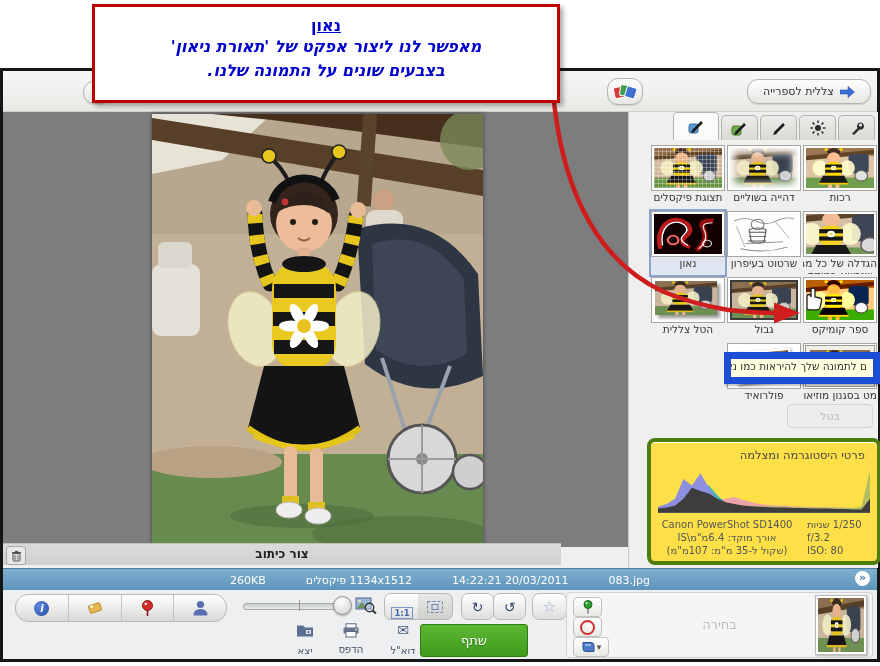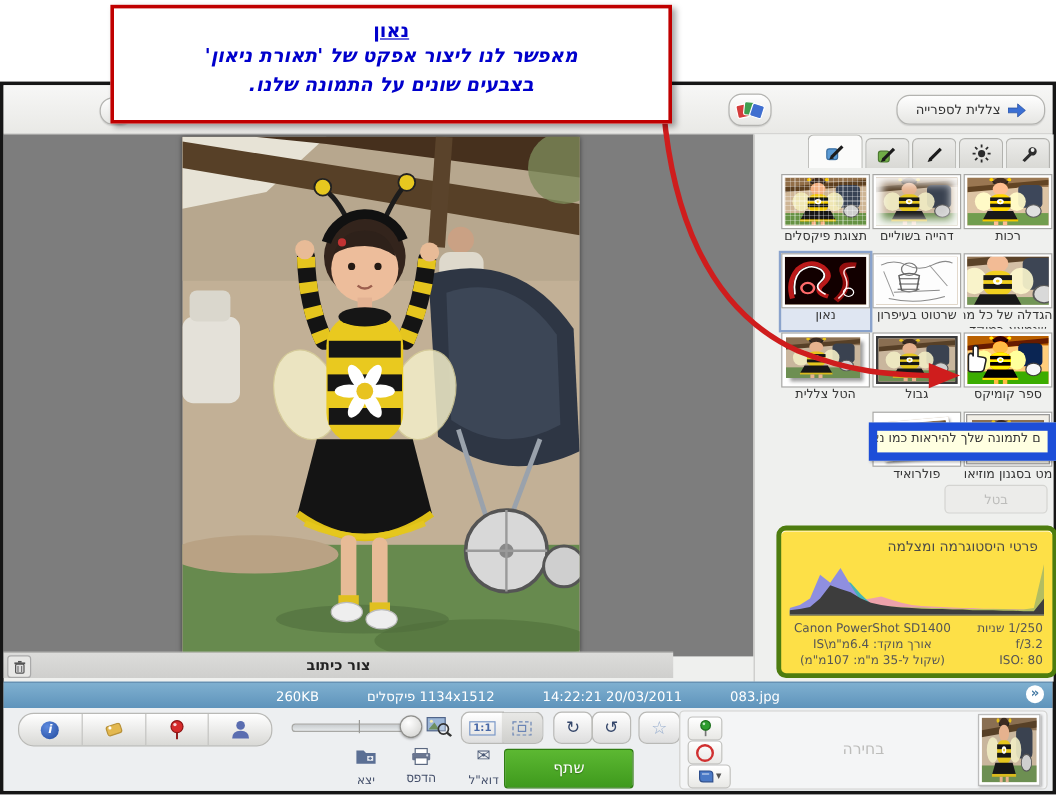--- a/index.html
+++ b/index.html
@@ -48,36 +48,36 @@
   .panel-btn{position:absolute;height:22px;border:1px solid #b5b5b1;border-radius:4px;background:linear-gradient(#fcfcfb,#e4e4e1);font-size:11px;color:#333;display:flex;align-items:center;justify-content:center;}
   #redo-btn{left:22px;top:292px;width:122px;}
   #undo-btn{left:158px;top:292px;width:84px;color:#bdbdbb;background:#ececea;border-color:#d4d4d1;}
   #fx-tooltip{position:absolute;left:95px;right:-2px;top:240px;height:17px;background:#ffffe1;border:7px solid #1d4ed8;font-size:10.5px;color:#333;padding:1px 6px 0 4px;white-space:nowrap;overflow:hidden;direction:rtl;z-index:6;box-shadow:1px 2px 2px rgba(0,0,0,.25);}
   #hist-box{position:absolute;left:18px;top:326px;width:226px;height:119px;background:#fde047;border:4px solid #4d7c0f;border-radius:8px;box-shadow:inset 0 1px 0 #fff;}
   #hist-title{position:absolute;right:12px;top:6px;font-size:11.5px;color:#4a4a48;direction:rtl;}
   #hist-svg{position:absolute;left:7px;top:26px;}
   #hist-base{position:absolute;left:7px;top:70px;width:212px;height:1px;background:#555;}
   #cam-info{position:absolute;left:8px;right:8px;top:76px;display:flex;font-size:10px;color:#555;line-height:13px;}
   #cam-left{flex:1;text-align:center;direction:rtl;}
-  #cam-right{width:62px;text-align:right;direction:rtl;margin-right:0;margin-left:12px;order:2;}
+  #cam-right{width:62px;text-align:left;direction:rtl;margin-right:0;margin-left:12px;order:2;}
   
   #status-bar{position:absolute;left:0;top:497px;width:874px;height:22px;background:linear-gradient(#7fb0d0,#5d92ba);border-top:1px solid #4a7da6;display:flex;align-items:center;justify-content:center;gap:40px;font-size:11px;color:#fff;}
   #more-circle{position:absolute;right:7px;top:500px;width:15px;height:15px;border-radius:50%;background:#fff;color:#4a7da6;font-size:11px;line-height:14px;text-align:center;font-weight:bold;}
   
   #bottom-area{position:absolute;left:0;top:519px;width:874px;height:69px;background:#edeff1;}
   #info-group{position:absolute;left:12px;top:4px;width:210px;height:26px;border:1px solid #b9b9b6;border-radius:13px;background:linear-gradient(#ffffff,#d9d9d6);display:flex;}
   #info-group .seg{flex:1;display:flex;align-items:center;justify-content:center;border-left:1px solid #c4c4c1;}
   #info-group .seg:first-child{border-left:none;}
   .icircle{width:15px;height:15px;border-radius:50%;background:radial-gradient(circle at 35% 30%,#5d8ade,#224a9e);color:#fff;font-size:10px;font-weight:bold;text-align:center;line-height:15px;font-style:italic;}
   #zoom-slider{position:absolute;left:240px;top:13px;width:104px;height:5px;border:1px solid #a8a8a5;border-radius:3px;background:linear-gradient(#c9cdd0,#e6e9eb);}
   #zoom-tick{position:absolute;left:296px;top:10px;width:1px;height:11px;background:#9a9a97;}
   #zoom-handle{position:absolute;left:330px;top:6px;width:17px;height:17px;border-radius:50%;background:radial-gradient(circle at 38% 30%,#ffffff,#cfcfcc);border:1px solid #8f8f8c;box-shadow:0 1px 2px rgba(0,0,0,.3);}
   .mini-btn{position:absolute;top:3px;height:25px;border:1px solid #b9b9b6;border-radius:7px;background:linear-gradient(#ffffff,#dedede);display:flex;align-items:center;justify-content:center;}
   #fitzoom-icon{position:absolute;left:352px;top:6px;}
-  #one2one-btn{left:381px;width:34px;border-radius:7px 0 0 7px;}
+  #one2one-btn{left:381px;width:34px;border-radius:7px 0 0 7px;align-items:flex-end;}
   #fit-btn{left:415px;width:34px;border-radius:0 7px 7px 0;border-left:none;background:linear-gradient(#e8e8e6,#cfcfcc);}
   #rot-cw{left:458px;width:31px;}
   #rot-ccw{left:490px;width:31px;}
   #star-btn{left:529px;width:33px;}
   .glyph{font-size:14px;color:#35476b;}
   #one2one-btn span{border:1px solid #7b98c8;color:#4a6aa8;font-size:8.5px;font-weight:bold;padding:0 2px;}
   #star-btn .glyph{color:#9ab0d0;font-size:15px;}
   
   #tray{position:absolute;left:563px;top:2px;width:305px;height:64px;background:#f4f5f6;border:1px solid #d2d2cf;border-radius:4px;}
   .tray-btn{position:absolute;left:6px;width:27px;height:18px;border:1px solid #c2c2bf;border-radius:4px;background:linear-gradient(#fff,#e8e8e5);display:flex;align-items:center;justify-content:center;}

